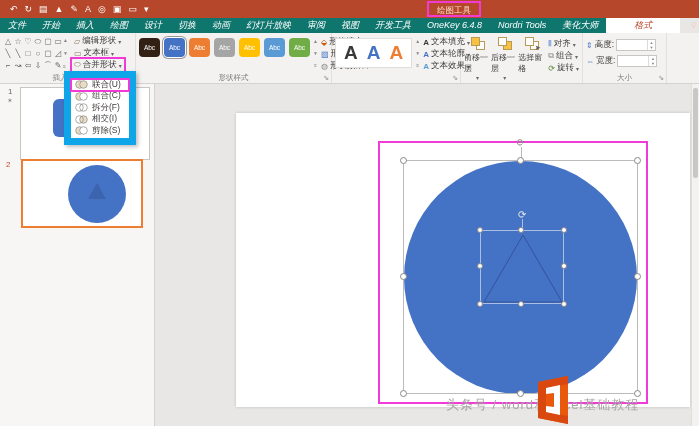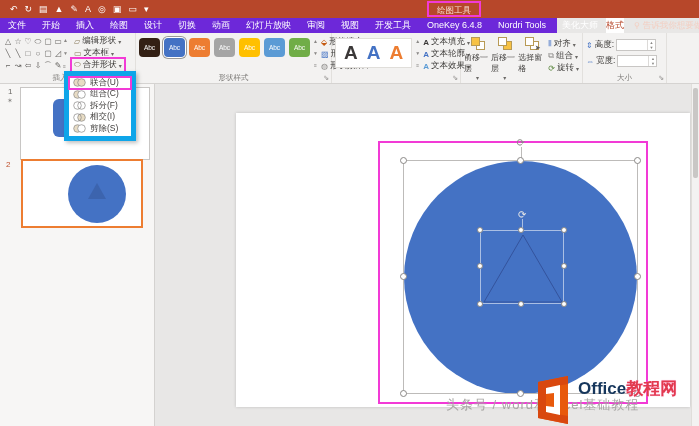--- a/index.html
+++ b/index.html
@@ -8,23 +8,23 @@
 
   
   .titlebar { position:absolute; top:0; left:0; width:699px; height:18px; background:#b7472a; color:#fff; z-index:10; }
   .qat { position:absolute; left:10px; top:2px; display:flex; gap:7px; font-size:9px; line-height:14px; color:#fff; }
   .qat span { cursor:default; }
   .win-title { position:absolute; left:0; right:0; top:4px; text-align:center; font-size:9px; color:#fff; }
   .ctx-header { position:absolute; left:427px; top:1px; width:54px; height:16px; line-height:15px; text-align:center;
                 font-size:8.5px; color:#fbe2d5; border:2px solid #f23ad6; }
 
   
-  .tabbar { position:absolute; top:18px; left:0; width:557px; height:15px; background:#6d28d9; display:flex; align-items:stretch; z-index:9; }
+  .tabbar { position:absolute; top:18px; left:0; width:658px; height:15px; background:#0f766e; display:flex; align-items:stretch; z-index:9;font-style:italic; }
   .tab { color:#fff; font-size:9px; line-height:15px; padding:0 8px; white-space:nowrap; }
-  .tab.active-format { background:#fff; color:#b7472a; padding:0 0; }
+  .tab.active-format { background:#fff; color:#b7472a; padding:0 28px; }
   .tellme { color:#f3cfc2; font-size:8.5px; line-height:15px; padding-left:10px; white-space:nowrap; }
   .tellme .bulb { font-size:8px; margin-right:3px; }
 
   
   .ribbon { position:absolute; top:33px; left:0; width:699px; height:51px; background:#f3f2f1; border-bottom:1px solid #d5d3d1; display:flex; z-index:8; }
   .rgroup { position:relative; border-right:1px solid #e2e0dd; height:100%; padding:2px 3px 11px 3px; display:flex; align-items:flex-start; }
   .glabel { position:absolute; bottom:0; left:0; width:100%; text-align:center; font-size:7.5px; color:#7e7c79; line-height:10px; }
   .launcher { position:absolute; bottom:1px; right:2px; font-size:7px; color:#8a8886; }
 
   
@@ -64,21 +64,21 @@
 
   
   .sizecol { display:flex; flex-direction:column; gap:4px; margin-top:4px; }
   .sizerow { display:flex; align-items:center; gap:2px; font-size:8.5px; color:#3f3d3b; }
   .sizerow .ic { font-size:8px; color:#4472c4; }
   .spin { width:40px; height:12px; background:#fff; border:1px solid #c8c6c4; position:relative; font-size:8px; padding-right:8px; }
   .spin input { width:100%; height:100%; border:0; font-size:8px; padding:0 2px; outline:none; }
   .spin .ud { position:absolute; right:0; top:0; width:8px; height:100%; border-left:1px solid #dcdad8; display:flex; flex-direction:column; font-size:4px; color:#8a8886; align-items:center; justify-content:space-around; }
 
   
-  .dropdown { position:absolute; left:64px; top:71px; width:72px; background:#fff; border:5px solid #0ea5e9;
+  .dropdown { position:absolute; left:64px; top:71px; width:72px; background:#fff; border:7px solid #0ea5e9;
               box-shadow:2px 2px 4px rgba(0,0,0,.25); z-index:60; padding:1px 0; }
   .dditem { display:flex; align-items:center; gap:4px; height:11.5px; font-size:8.5px; color:#3f3d3b; padding:0 4px; }
   .dditem.magenta { outline:2px solid #f23ad6; outline-offset:-1px; }
   .dditem svg { flex:0 0 auto; }
 
   
   .thumbs { position:absolute; top:84px; left:0; width:155px; height:342px; background:#f7f6f5; border-right:1px solid #d4d2d0; z-index:5; }
   .slide-num { position:absolute; font-size:8px; color:#6b6966; }
   .anim-star { position:absolute; font-size:7px; color:#8a8886; }
   .thumb { position:absolute; background:#fff; border:1px solid #c8c6c4; }
@@ -434,21 +434,18 @@
       <span class="handle h-s"></span>
       <span class="handle h-se"></span>
     </div>
 
     <div class="wm-byline">头条号 / word和excel基础教程</div>
     <svg class="wm-logo" width="42" height="48" viewBox="0 0 42 48">
       <polygon points="6,6 36,0 36,48 6,42" fill="#e8590c"></polygon>
       <polygon points="6,6 36,0 36,8 14,12 14,36 36,40 36,48 6,42" fill="#d9480f"></polygon>
       <polygon points="14,12 28,9 28,39 14,36 14,30 22,31 22,17 14,18" fill="#ffffff"></polygon>
     </svg>
-    <div class="wm-brand">
-      <span class="b1">Office</span><span class="b2">教程网</span>
-    </div>
   </div>
 </div>
 
 <div class="vscroll">
   <span class="vthumb"></span>
 </div>
 
 </body></html>

